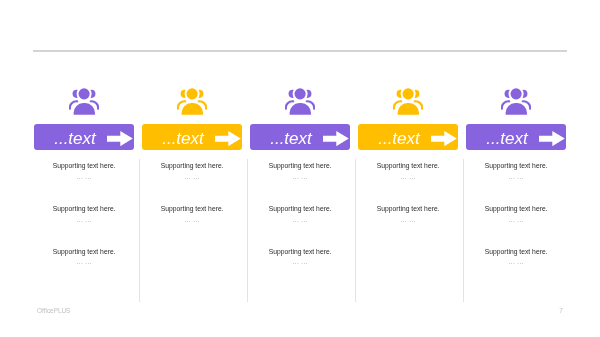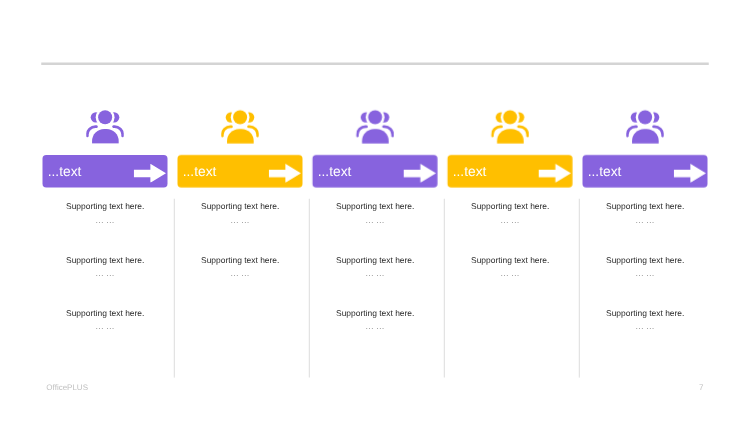--- a/index.html
+++ b/index.html
@@ -5,21 +5,21 @@
 <style>
   html,body{margin:0;padding:0;}
   body{width:600px;height:337px;background:#ffffff;font-family:"Liberation Sans",sans-serif;overflow:hidden;
        -webkit-font-smoothing:antialiased;}
   .slide{position:relative;width:600px;height:337px;background:#fff;overflow:hidden;}
   .rule{position:absolute;left:32.7px;top:49.6px;width:534.2px;height:2px;background:#d4d4d4;}
   .cols{position:absolute;left:0;top:0;width:600px;height:337px;}
   .col{position:absolute;top:0;width:100px;}
   .icon{position:absolute;left:-15px;top:87px;width:130px;height:28px;text-align:center;line-height:0;}
   .btn{position:absolute;top:124.4px;left:0;width:100.2px;height:25.5px;border-radius:3px;}
-  .btn .label{position:absolute;left:4px;top:2px;height:25px;line-height:25px;color:#fff;font-size:11px;transform:translateZ(0);}
+  .btn .label{position:absolute;left:20px;top:2px;height:25px;line-height:25px;color:#fff;font-size:17px;transform:translateZ(0);font-style:italic;}
   .btn .arrow{position:absolute;left:73px;top:6.5px;width:25.8px;height:15.2px;line-height:0;}
   .items{position:absolute;top:162px;left:-10px;width:120px;}
   .item{text-align:center;height:42.8px;}
   .item .t1{font-size:6.75px;color:#2b2b2b;line-height:8px;transform:translateZ(0);}
   .item .t2{font-size:5.9px;color:#5a5a5a;margin-top:3.9px;letter-spacing:0.55px;line-height:6px;transform:translateZ(0);}
   .divider{position:absolute;top:159px;width:1px;height:143px;background:#e3e3e3;}
   .footer-left{position:absolute;left:37.1px;top:306.5px;font-size:6.4px;color:#c0c0c0;transform:translateZ(0);}
   .footer-right{position:absolute;left:559.3px;top:306.5px;font-size:6.4px;color:#c0c0c0;transform:translateZ(0);}
 </style>
 </head>

